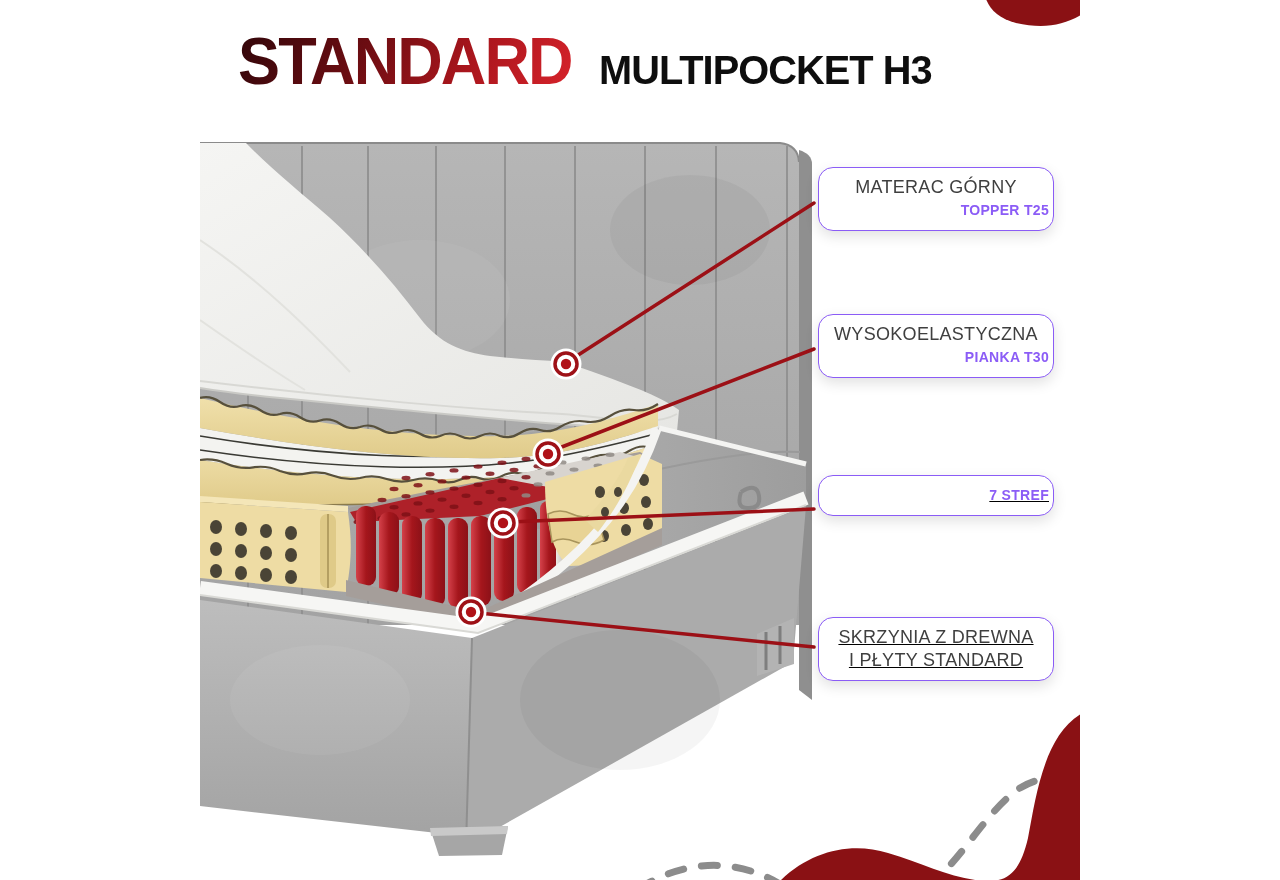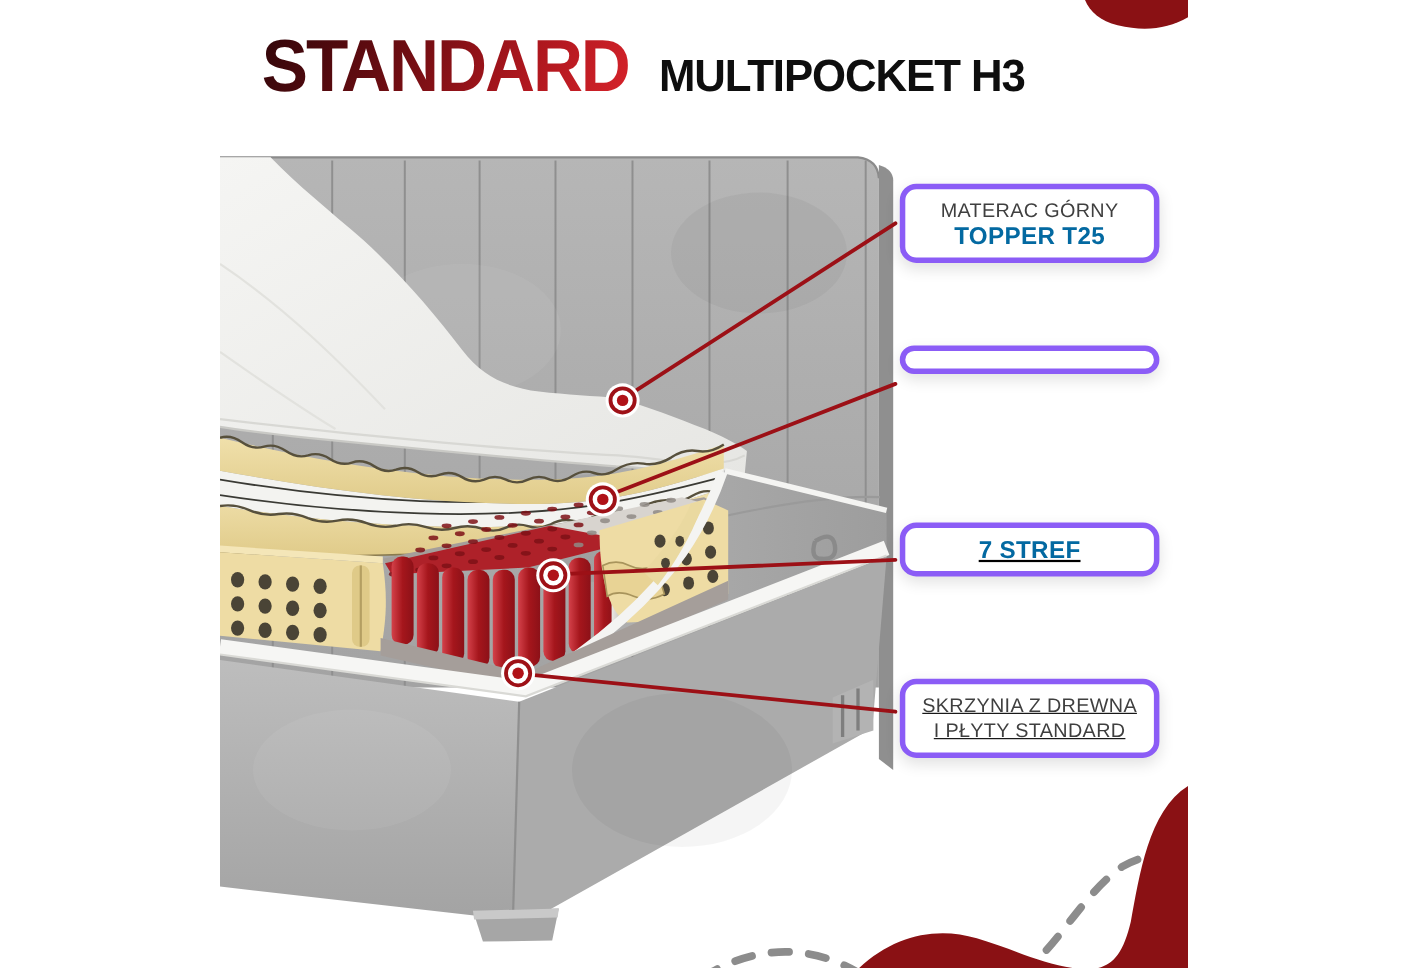--- a/index.html
+++ b/index.html
@@ -7,25 +7,25 @@
         font-family:"Liberation Sans", sans-serif;}
   
   .title{position:absolute;left:238px;top:24px;display:flex;align-items:baseline;white-space:nowrap;}
   .brand{font-size:67px;font-weight:bold;letter-spacing:-2px;line-height:74px;
          display:inline-block;transform:scaleX(.94);transform-origin:left bottom;
          background:linear-gradient(118deg,#30060a 0%,#6d0d12 38%,#aa161d 68%,#d8232b 100%);
          -webkit-background-clip:text;background-clip:text;color:transparent;}
   .model{font-size:41px;font-weight:bold;letter-spacing:-1px;color:#0e0e0e;margin-left:6px;
          display:inline-block;transform:scaleX(.97);transform-origin:left bottom;}
   
-  .pill{position:absolute;left:818px;width:236px;background:#ffffff;border:5px solid #8b5cf6;
+  .pill{position:absolute;left:818px;width:236px;background:#ffffff;border:1px solid #8b5cf6;
         border-radius:15px;box-shadow:0 5px 14px rgba(0,0,0,.12);
         text-align:center;padding:8px 4px;box-sizing:border-box;}
   .pill .l-dark{display:block;font-size:18px;line-height:23px;color:#3f3f3f;letter-spacing:.3px;}
-  .pill .l-red{display:block;font-size:22px;line-height:23px;color:#0369a1;font-weight:bold;letter-spacing:.3px;}
+  .pill .l-red{display:block;font-size:14px;line-height:23px;color:#8b5cf6;font-weight:bold;letter-spacing:.3px;text-align:right;}
   .pill1{top:167px;} .pill2{top:314px;} .pill3{top:475px;text-decoration:underline;} .pill4{top:617px;text-decoration:underline;}
   svg{position:absolute;left:200px;top:0;}
 </style>
 </head>
 <body>
 <div class="page">
 
   <div class="title">
     <span class="brand">STANDARD</span>
     <span class="model">MULTIPOCKET H3</span>
@@ -290,20 +290,22 @@
         <circle cx="471" cy="612" r="5.2" fill="#b01218"></circle>
       </g>
     </g>
   </svg>
 
   <div class="pill pill1">
     <span class="l-dark">MATERAC GÓRNY</span>
     <span class="l-red">TOPPER T25</span>
   </div>
   <div class="pill pill2">
+    <span class="l-dark">WYSOKOELASTYCZNA</span>
+    <span class="l-red">PIANKA T30</span>
   </div>
   <div class="pill pill3">
     <span class="l-red">7 STREF</span>
   </div>
   <div class="pill pill4">
     <span class="l-dark">SKRZYNIA Z DREWNA</span>
     <span class="l-dark">I PŁYTY STANDARD</span>
   </div>
 
 </div>

